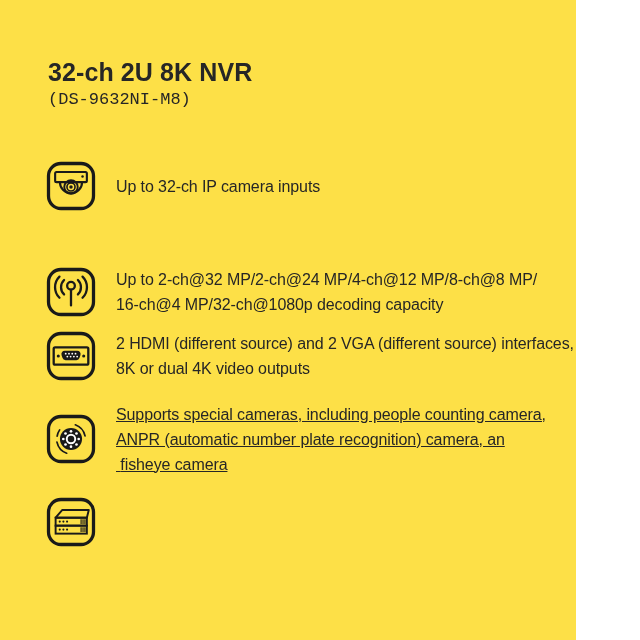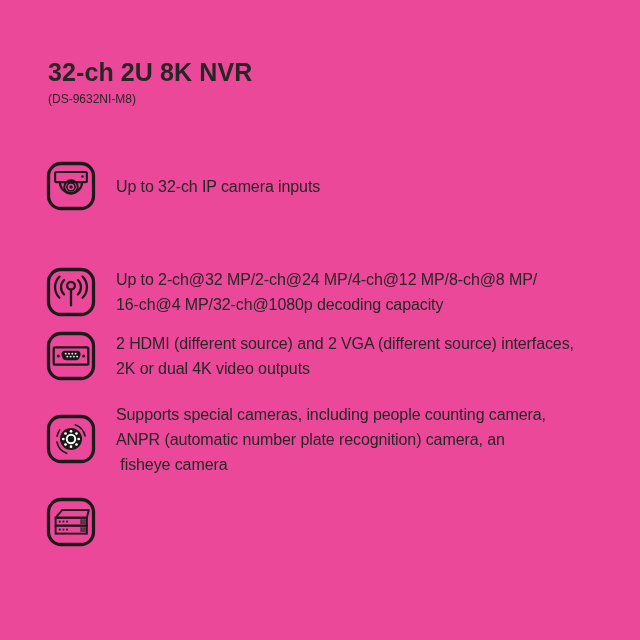--- a/index.html
+++ b/index.html
@@ -4,44 +4,45 @@
 <style>
   html, body {
     margin: 0;
     padding: 0;
     background: #ffffff;
     font-family: "Liberation Sans", sans-serif;
     color: #262626;
   }
   .page {
     position: relative;
-    width: 640px;
+    width: 576px;
     height: 640px;
-    background: #ec4899;
+    background: #fde047;
     overflow: hidden;
   }
   .header {
     position: absolute;
     left: 48px;
     top: 57px;
   }
   .title {
     margin: 0;
     font-size: 25px;
     font-weight: 700;
     line-height: 30px;
     letter-spacing: 0.1px;
     color: #262626;
   }
   .model {
     margin: 0;
-    font-size: 12px;
+    font-size: 17px;
     font-weight: 400;
     line-height: 25px;
     color: #262626;
+    font-family: Liberation Mono, monospace;
   }
   .features {
     position: absolute;
     left: 46px;
     top: 0;
     width: 570px;
   }
   .feature {
     position: absolute;
     left: 0;
@@ -59,21 +60,21 @@
   .feature-text {
     font-size: 16px;
     line-height: 25px;
     letter-spacing: -0.1px;
     white-space: pre-wrap;
     color: #262626;
   }
   .f1 { top: 161px; }
   .f2 { top: 247px; margin-top: 20px; }
   .f3 { top: 331px; }
-  .f4 { top: 414px; }
+  .f4 { top: 414px; text-decoration: underline; }
   .f5 { top: 497px; }
   svg { display: block; }
 </style>
 </head>
 <body>
 
 <div class="page">
 
   <div class="header">
     <h1 class="title">32-ch 2U 8K NVR</h1>
@@ -125,21 +126,21 @@
           <circle cx="23.9" cy="23.6" r="0.95" fill="#ffffff"></circle>
           <circle cx="27.3" cy="23.6" r="0.95" fill="#ffffff"></circle>
           <circle cx="30.7" cy="23.6" r="0.95" fill="#ffffff"></circle>
           <circle cx="22.2" cy="26.6" r="0.95" fill="#ffffff"></circle>
           <circle cx="25.6" cy="26.6" r="0.95" fill="#ffffff"></circle>
           <circle cx="29" cy="26.6" r="0.95" fill="#ffffff"></circle>
           <circle cx="32.4" cy="26.6" r="0.95" fill="#ffffff"></circle>
         </svg>
       </span>
       <span class="feature-text">2 HDMI (different source) and 2 VGA (different source) interfaces,
-2K or dual 4K video outputs</span>
+8K or dual 4K video outputs</span>
     </div>
 
     <div class="feature f4">
       <span class="icon-box">
         <svg width="50" height="50" viewBox="0 0 52 52" fill="none">
           <rect x="2.6" y="2.6" width="46.8" height="46.8" rx="13" stroke="#1a1a1a" stroke-width="3.4"></rect>
           <circle cx="26" cy="26" r="11.5" fill="#1a1a1a"></circle>
           <circle cx="34" cy="26" r="1.4" fill="#ffffff"></circle>
           <circle cx="31.7" cy="31.7" r="1.4" fill="#ffffff"></circle>
           <circle cx="26" cy="34" r="1.4" fill="#ffffff"></circle>

